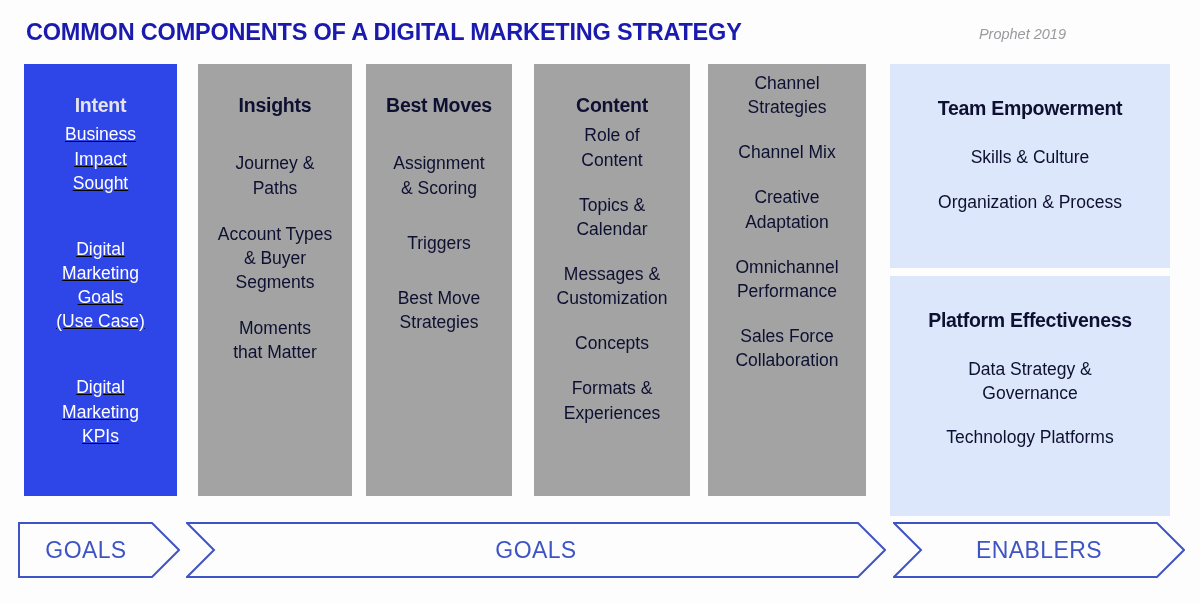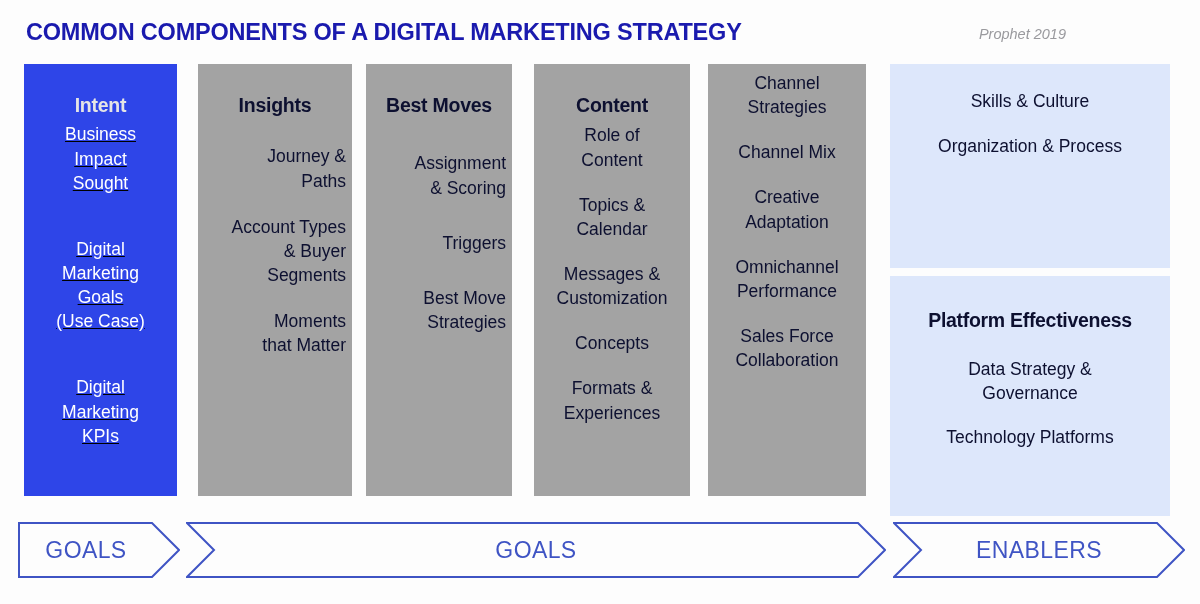--- a/index.html
+++ b/index.html
@@ -74,24 +74,24 @@
     font-size: 17.5px;
     line-height: 1.38;
     margin-bottom: 22px;
   }
   .column.goal  .col-item { color: #ffffff; }
   .column.lever .col-item { color: #0d1030; }
 
   
   .column.goal .col-items      { margin-top: 6px; text-decoration: underline; }
   .column.goal .col-item       { margin-bottom: 42px; }
-  .column[data-col="insights"] .col-items  { margin-top: 28px; text-align: right; }
+  .column[data-col="insights"] .col-items  { margin-top: 35px; }
   .column[data-col="insights"] .col-item   { margin-bottom: 22px; }
   .column[data-col="best-moves"] .col-items{ margin-top: 35px; }
-  .column[data-col="best-moves"] .col-item { margin-bottom: 31px; text-align: right; }
+  .column[data-col="best-moves"] .col-item { margin-bottom: 31px; }
   .column[data-col="content"] .col-items   { margin-top: 7px; }
   .column[data-col="content"] .col-item    { margin-bottom: 21px; }
   .column[data-col="channels"] .col-items  { margin-top: 7px; }
   .column[data-col="channels"] .col-item   { margin-bottom: 21px; }
 
   
   .enabler {
     position: absolute;
     left: 890px;
     width: 280px;
@@ -198,20 +198,21 @@
     <div class="col-items">
         <div class="col-item">Channel<br>Strategies</div>
         <div class="col-item">Channel Mix</div>
         <div class="col-item">Creative<br>Adaptation</div>
         <div class="col-item">Omnichannel<br>Performance</div>
         <div class="col-item">Sales Force<br>Collaboration</div>
       </div>
   </div>
 
   <div class="enabler" id="enabler-0">
+    <div class="enabler-heading">Team Empowerment</div>
     <div class="enabler-items">
         <div class="enabler-item">Skills &amp; Culture</div>
         <div class="enabler-item">Organization &amp; Process</div>
       </div>
   </div>
   <div class="enabler" id="enabler-1">
     <div class="enabler-heading">Platform Effectiveness</div>
     <div class="enabler-items">
         <div class="enabler-item">Data Strategy &amp;<br>Governance</div>
         <div class="enabler-item">Technology Platforms</div>

